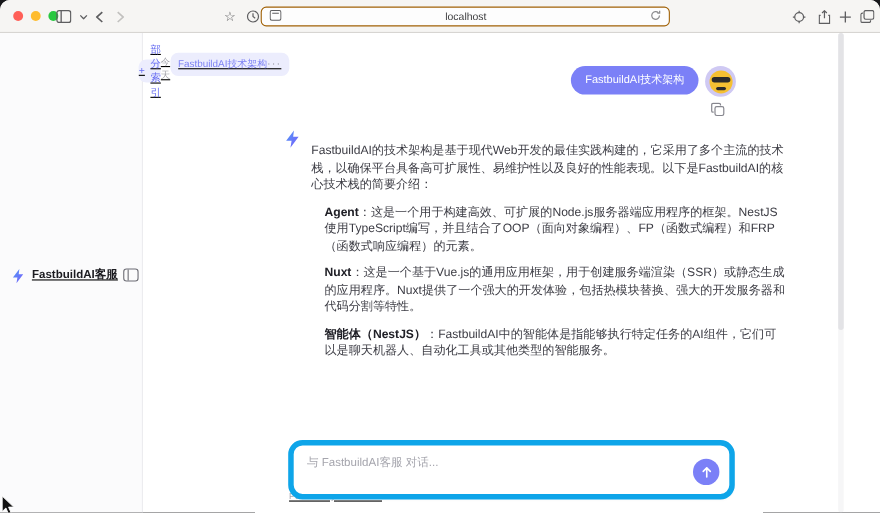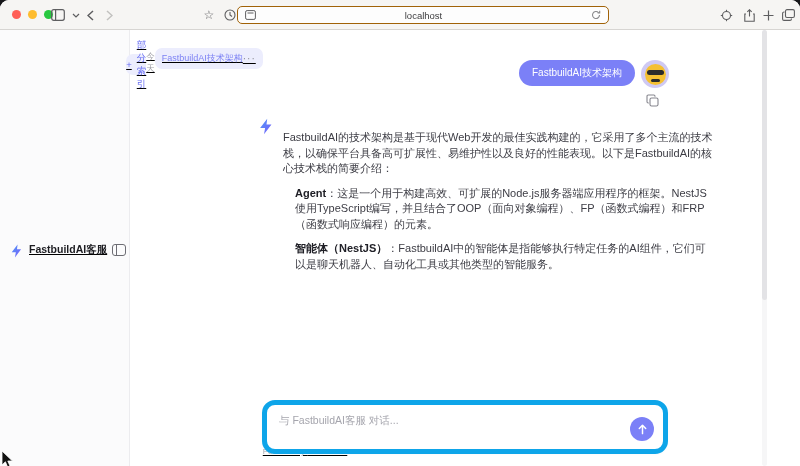--- a/index.html
+++ b/index.html
@@ -275,20 +275,21 @@
             <path d="M13 1 3 14h7l-1.5 9L19 9h-7l1-8z" fill="url(#g2)"></path>
           </svg>
 
           <div class="asst-content">
 
 
             <div class="md">
               <p class="intro">FastbuildAI的技术架构是基于现代Web开发的最佳实践构建的，它采用了多个主流的技术栈，以确保平台具备高可扩展性、易维护性以及良好的性能表现。以下是FastbuildAI的核心技术栈的简要介绍：</p>
 
               <p class="item"><strong>Agent</strong><span>：这是一个用于构建高效、可扩展的Node.js服务器端应用程序的框架。NestJS使用TypeScript编写，并且结合了OOP（面向对象编程）、FP（函数式编程）和FRP（函数式响应编程）的元素。</span></p>
+              <p class="item"><strong>Nuxt</strong><span>：这是一个基于Vue.js的通用应用框架，用于创建服务端渲染（SSR）或静态生成的应用程序。Nuxt提供了一个强大的开发体验，包括热模块替换、强大的开发服务器和代码分割等特性。</span></p>
               <p class="item"><strong>智能体（NestJS）</strong><span>：FastbuildAI中的智能体是指能够执行特定任务的AI组件，它们可以是聊天机器人、自动化工具或其他类型的智能服务。</span></p>
 
             </div>
           </div>
         </div>
       </div>
 
       <div class="input-wrap">
         <div class="input-box">
           <textarea placeholder="与 FastbuildAI客服 对话..." style=""></textarea>

